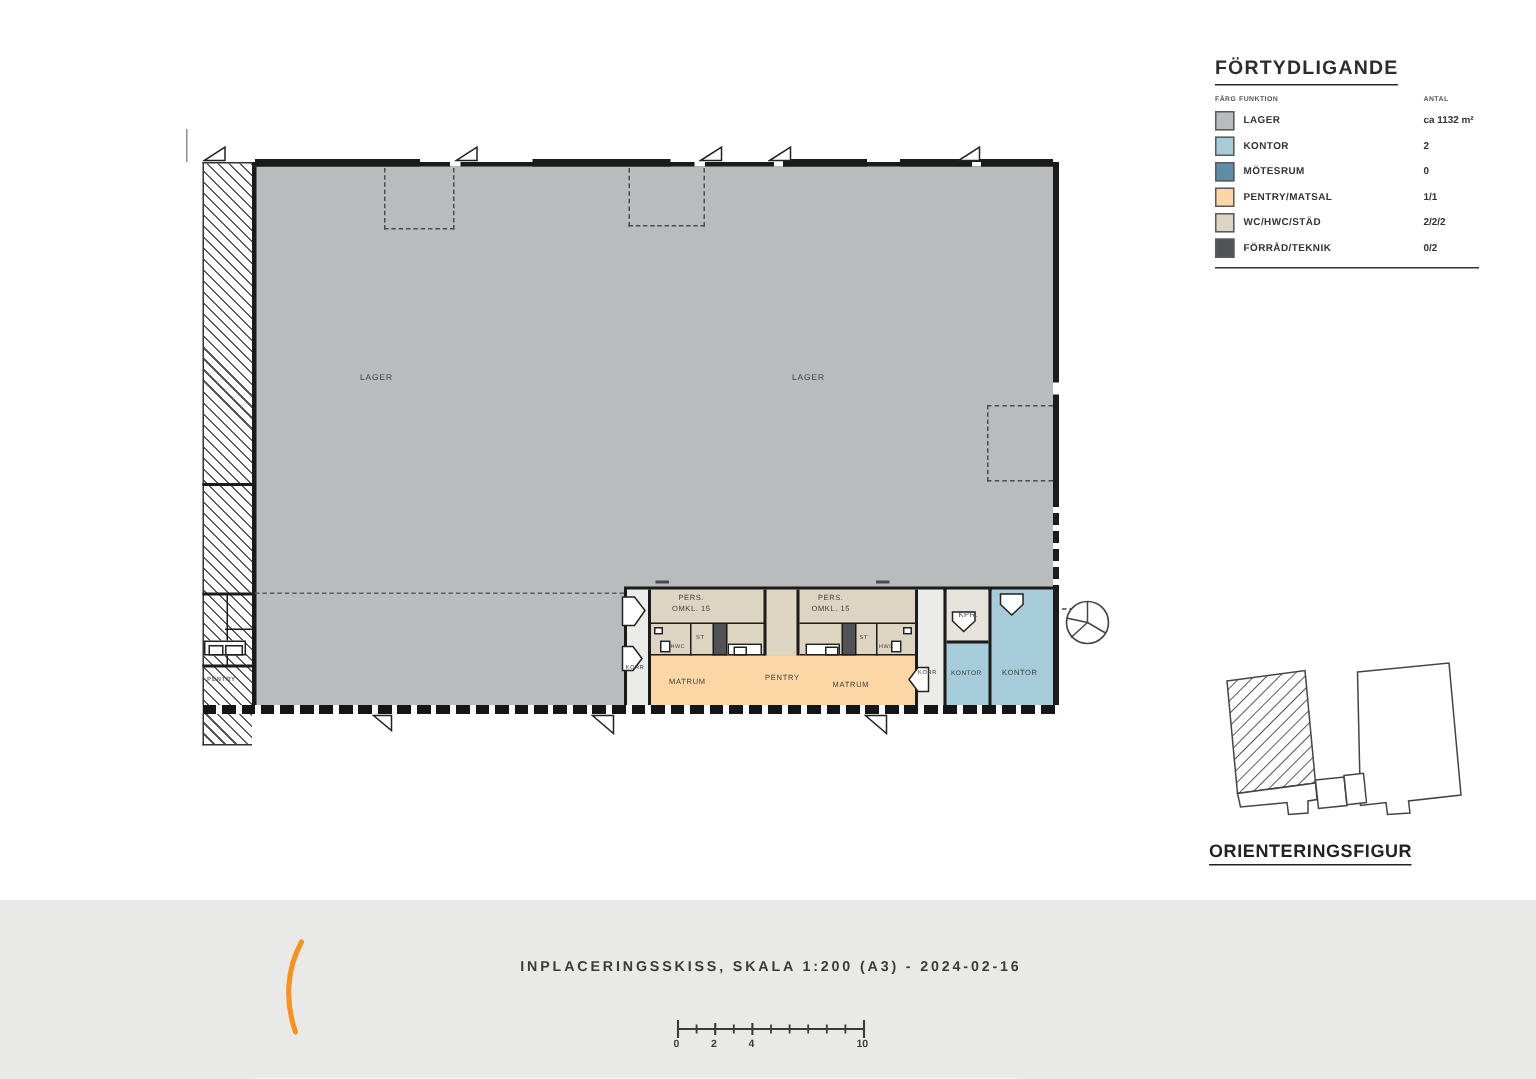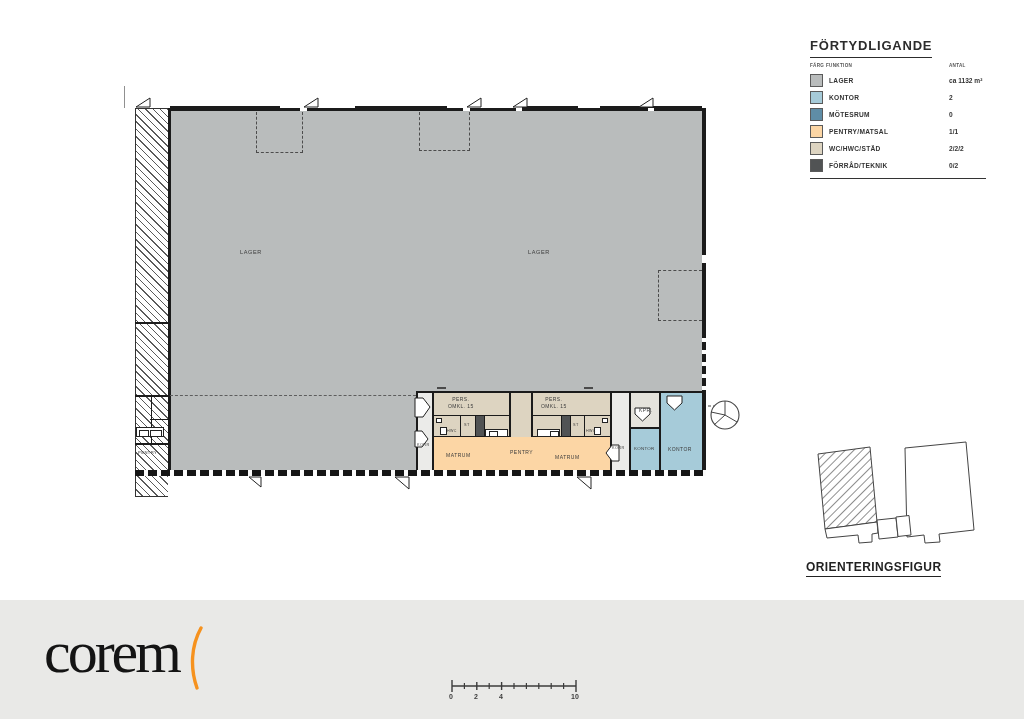--- a/index.html
+++ b/index.html
@@ -281,30 +281,28 @@
     <path d="M99 10 L160 4 L168 92 L133 96 L134 104 L119 105 L118 97 L101 99 Z" fill="#fff" stroke="#444" stroke-width="1"></path>
     <path d="M12 16 L64 9 L71 84 L19 91 Z" fill="url(#ohatch)" stroke="#444" stroke-width="1"></path>
     <path d="M19 91 L71 84 L72 95 L66 96 L66 104 L53 105 L52 97 L21 100 Z" fill="#fff" stroke="#444" stroke-width="1"></path>
     <path d="M71 82 L90 80 L92 99 L73 101 Z" fill="#fff" stroke="#444" stroke-width="1"></path>
     <path d="M90 79 L103 77.5 L105 97 L92 98.5 Z" fill="#fff" stroke="#444" stroke-width="1"></path>
   </svg>
   <div class="orient-label" style="margin-top:4px;">ORIENTERINGSFIGUR</div>
 </div>
 
 <div class="footer">
-  <div class="abs" style="left:44px;top:22px;">
-    <span class="logo-text">corem</span>
-  </div>
   <div class="abs" style="left:186px;top:26px;">
     <svg width="20" height="64">
       <path d="M15 2 C5 20 4 42 11 62" stroke="#f6921e" stroke-width="3.4" fill="none" stroke-linecap="round"></path>
     </svg>
   </div>
 
   <div class="abs" style="left:252px;top:24px;width:524px;text-align:center;">
+    <div class="f-sub" style="margin-top:15px;">INPLACERINGSSKISS, SKALA 1:200 (A3) - 2024-02-16</div>
   </div>
 
   <div class="abs" style="left:449px;top:78px;">
     <svg width="132" height="16">
       <line x1="3" y1="8" x2="127" y2="8" stroke="#3b3b3b" stroke-width="1.4"></line>
       <line x1="3" y1="2" x2="3" y2="14" stroke="#3b3b3b" stroke-width="1.4"></line>
       <line x1="15.4" y1="5" x2="15.4" y2="11" stroke="#3b3b3b" stroke-width="1.2"></line>
       <line x1="27.8" y1="4" x2="27.8" y2="12" stroke="#3b3b3b" stroke-width="1.4"></line>
       <line x1="40.2" y1="5" x2="40.2" y2="11" stroke="#3b3b3b" stroke-width="1.2"></line>
       <line x1="52.6" y1="4" x2="52.6" y2="12" stroke="#3b3b3b" stroke-width="1.4"></line>

